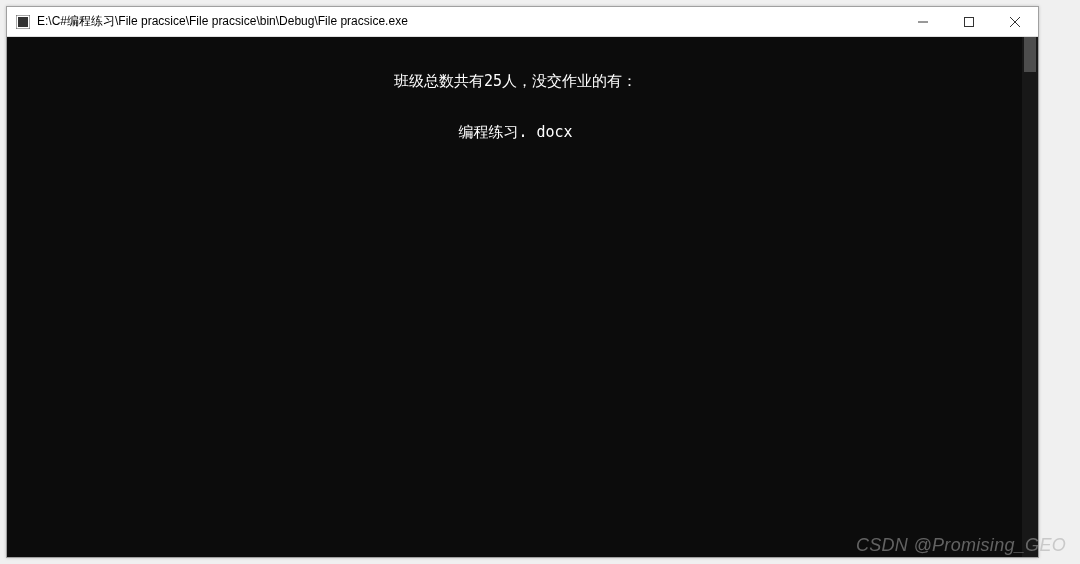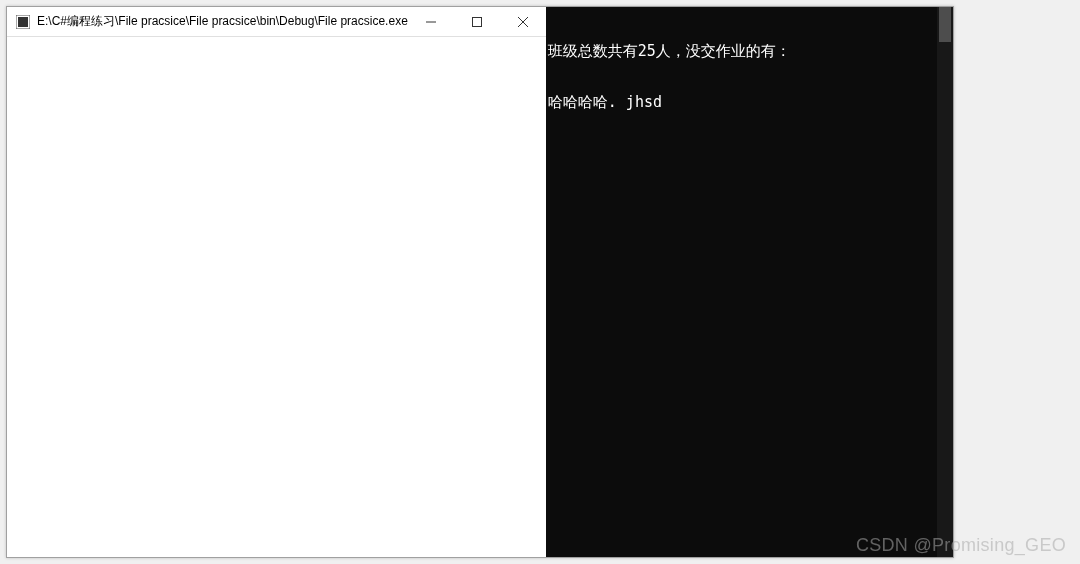--- a/index.html
+++ b/index.html
@@ -12,26 +12,26 @@
       height: 564px;
       background: #f0f0f0;
       font-family: "Microsoft YaHei", "SimSun", sans-serif;
       overflow: hidden;
       position: relative;
     }
     .window {
       position: absolute;
       top: 6px;
       left: 6px;
-      width: 948px;
+      width: 1033px;
       height: 552px;
       background: #ffffff;
       border: 1px solid #a0a0a0;
       display: flex;
-      flex-direction: row;
+      flex-direction: column;
       box-shadow: 0 0 3px rgba(0,0,0,0.2);
     }
     .titlebar {
       height: 30px;
       background: #ffffff;
       display: flex;
       align-items: center;
       border-bottom: 1px solid #e0e0e0;
       user-select: none;
     }
@@ -78,20 +78,21 @@
       display: flex;
     }
     .console-content {
       flex: 1;
       padding: 2px 0 0 2px;
       font-family: "NSimSun", "SimSun", Consolas, monospace;
       font-size: 15px;
       line-height: 17px;
       color: #ffffff;
       white-space: pre;
+      text-align: center;
     }
     .console-line {
       display: block;
     }
     .scrollbar {
       width: 16px;
       background: #181818;
       position: relative;
     }
     .scrollbar-thumb {
@@ -104,20 +105,21 @@
     }
     .watermark {
       position: absolute;
       bottom: 8px;
       right: 14px;
       font-size: 18px;
       color: rgba(170, 170, 170, 0.55);
       font-family: Arial, sans-serif;
       pointer-events: none;
       letter-spacing: 0.3px;
+      font-style: italic;
     }
   </style>
 </head>
 <body>
 
 <div class="window">
   <div class="titlebar">
     <span class="titlebar-icon">
       <svg viewBox="0 0 14 14">
         <rect x="0" y="0" width="14" height="14" fill="none" stroke="#555" stroke-width="1"></rect>
@@ -140,21 +142,21 @@
         <svg viewBox="0 0 10 10">
           <line x1="0" y1="0" x2="10" y2="10" stroke="#333" stroke-width="1"></line>
           <line x1="10" y1="0" x2="0" y2="10" stroke="#333" stroke-width="1"></line>
         </svg>
       </div>
     </div>
   </div>
   <div class="console-area">
     <div class="console-content">
       <span class="console-line">班级总数共有25人，没交作业的有：</span>
-      <span class="console-line">哈哈哈哈. jhsd</span>
+      <span class="console-line">编程练习. docx</span>
     </div>
     <div class="scrollbar">
       <div class="scrollbar-thumb"></div>
     </div>
   </div>
 </div>
 
 <div class="watermark">CSDN @Promising_GEO</div>
 
 </body></html>

